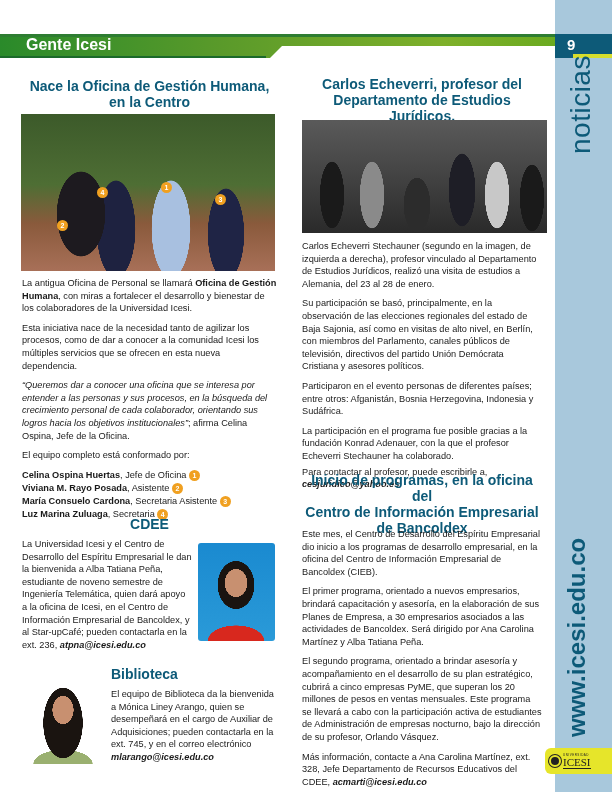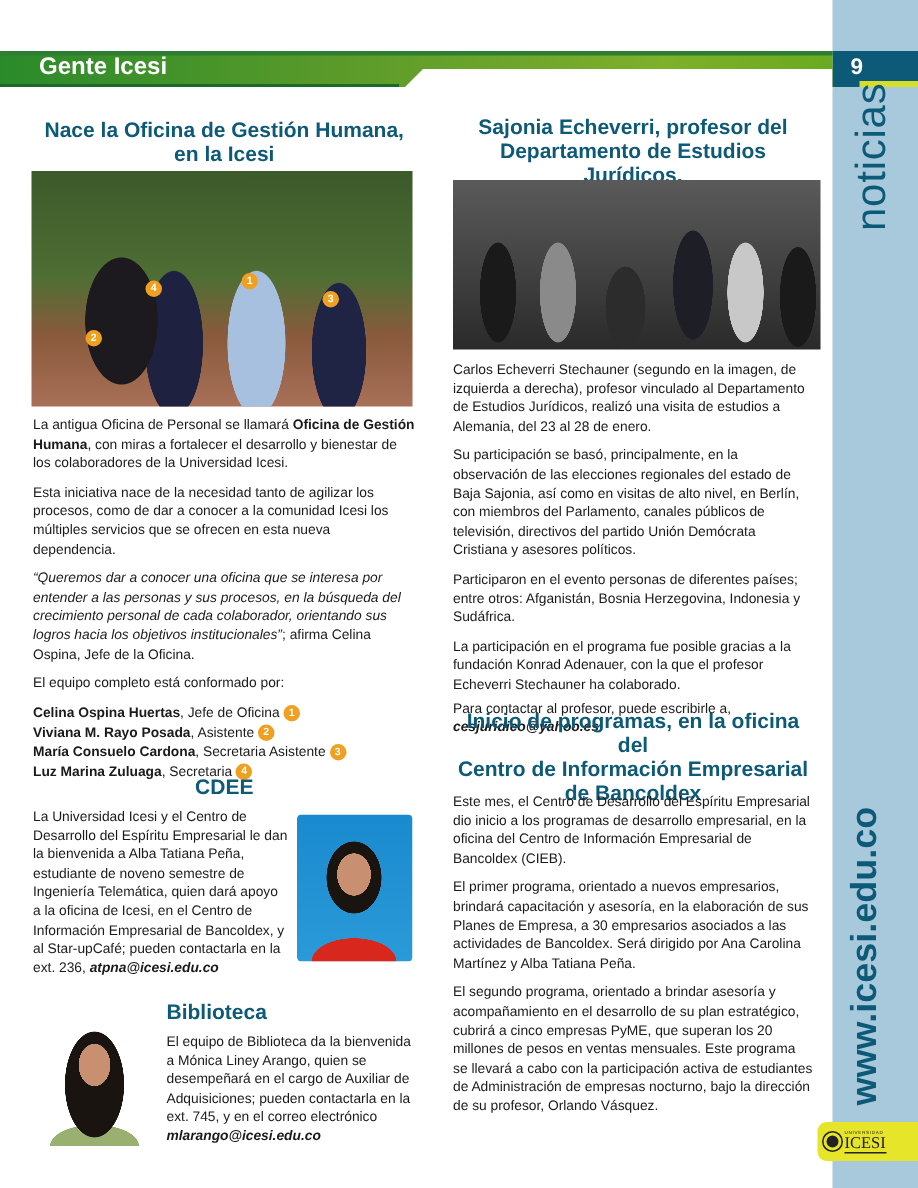--- a/index.html
+++ b/index.html
@@ -99,21 +99,21 @@
 </div>
 
 <div class="header-band"></div>
 <div class="header-band-top"></div>
 <div class="header-band-cut"></div>
 <div class="header-band-bottom"></div>
 <div class="header-title">Gente Icesi</div>
 
 <div class="col-left h-teal h1" style="top:78px;">
   <div>Nace la Oficina de Gestión Humana,</div>
-  <div>en la Icesi</div>
+  <div>en la Centro</div>
 </div>
 
 <div class="photo photo-group1">
   <span class="badge" style="left:140px;top:68px;">1</span>
   <span class="badge" style="left:36px;top:106px;">2</span>
   <span class="badge" style="left:194px;top:80px;">3</span>
   <span class="badge" style="left:76px;top:73px;">4</span>
 </div>
 
 <div class="col-left" style="top:277px;">
@@ -135,21 +135,21 @@
 </div>
 <div class="photo photo-cdee"></div>
 
 <div class="photo photo-biblio"></div>
 <div class="h-teal h1" style="position:absolute;left:111px;top:666px;">Biblioteca</div>
 <div style="position:absolute;left:111px;top:688px;width:170px;">
   <p class="p"><span>El equipo de Biblioteca da la bienvenida a Mónica Liney Arango, quien se desempeñará en el cargo de Auxiliar de Adquisiciones; pueden contactarla en la ext. 745, y en el correo electrónico</span><br><b><i>mlarango@icesi.edu.co</i></b></p>
 </div>
 
 <div class="col-right h-teal h1" style="top:76px;">
-  <div>Sajonia Echeverri, profesor del</div>
+  <div>Carlos Echeverri, profesor del</div>
   <div>Departamento de Estudios Jurídicos,</div>
   <div>visita a Alemania</div>
 </div>
 <div class="photo photo-group2"></div>
 
 <div class="col-right" style="top:240px;">
   <p class="p">Carlos Echeverri Stechauner (segundo en la imagen, de izquierda a derecha), profesor vinculado al Departamento de Estudios Jurídicos, realizó una visita de estudios a Alemania, del 23 al 28 de enero.</p>
   <p class="p" style="margin-top:7px;">Su participación se basó, principalmente, en la observación de las elecciones regionales del estado de Baja Sajonia, así como en visitas de alto nivel, en Berlín, con miembros del Parlamento, canales públicos de televisión, directivos del partido Unión Demócrata Cristiana y asesores políticos.</p>
   <p class="p" style="margin-top:7px;">Participaron en el evento personas de diferentes países; entre otros: Afganistán, Bosnia Herzegovina, Indonesia y Sudáfrica.</p>
   <p class="p" style="margin-top:7px;">La participación en el programa fue posible gracias a la fundación Konrad Adenauer, con la que el profesor Echeverri Stechauner ha colaborado.</p>
@@ -158,13 +158,14 @@
 
 <div class="col-right h-teal h1" style="top:472px;">
   <div>Inicio de programas, en la oficina del</div>
   <div>Centro de Información Empresarial</div>
   <div>de Bancoldex</div>
 </div>
 <div class="col-right" style="top:528px;">
   <p class="p">Este mes, el Centro de Desarrollo del Espíritu Empresarial dio inicio a los programas de desarrollo empresarial, en la oficina del Centro de Información Empresarial de Bancoldex (CIEB).</p>
   <p class="p" style="margin-top:7px;">El  primer programa, orientado a nuevos empresarios, brindará capacitación y asesoría, en la elaboración de sus Planes de Empresa, a 30 empresarios asociados a las actividades de Bancoldex. Será dirigido por Ana Carolina Martínez y Alba Tatiana Peña.</p>
   <p class="p" style="margin-top:7px;">El segundo programa, orientado a brindar asesoría y acompañamiento en el desarrollo de su plan estratégico, cubrirá a cinco empresas PyME, que superan los 20 millones de pesos en ventas mensuales. Este programa se llevará a cabo con la participación activa de estudiantes de Administración de empresas nocturno, bajo la dirección de su profesor, Orlando Vásquez.</p>
+  <p class="p" style="margin-top:7px;"><span>Más información, contacte a Ana Carolina Martínez, ext. 328, Jefe Departamento de Recursos Educativos del CDEE, </span><b><i>acmarti@icesi.edu.co</i></b></p>
 </div>
 
 </body></html>

